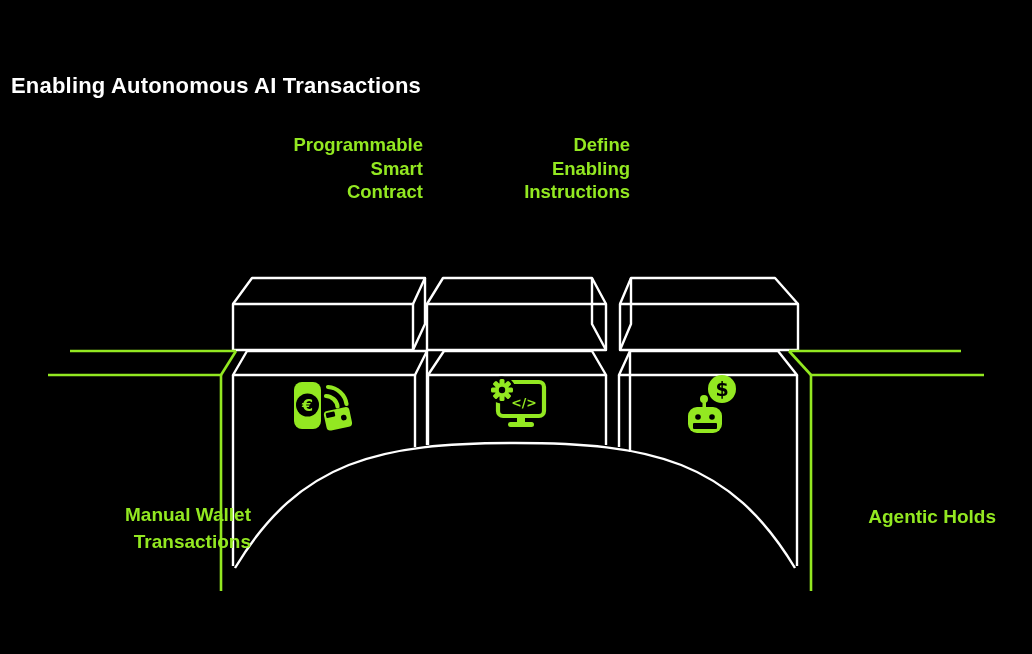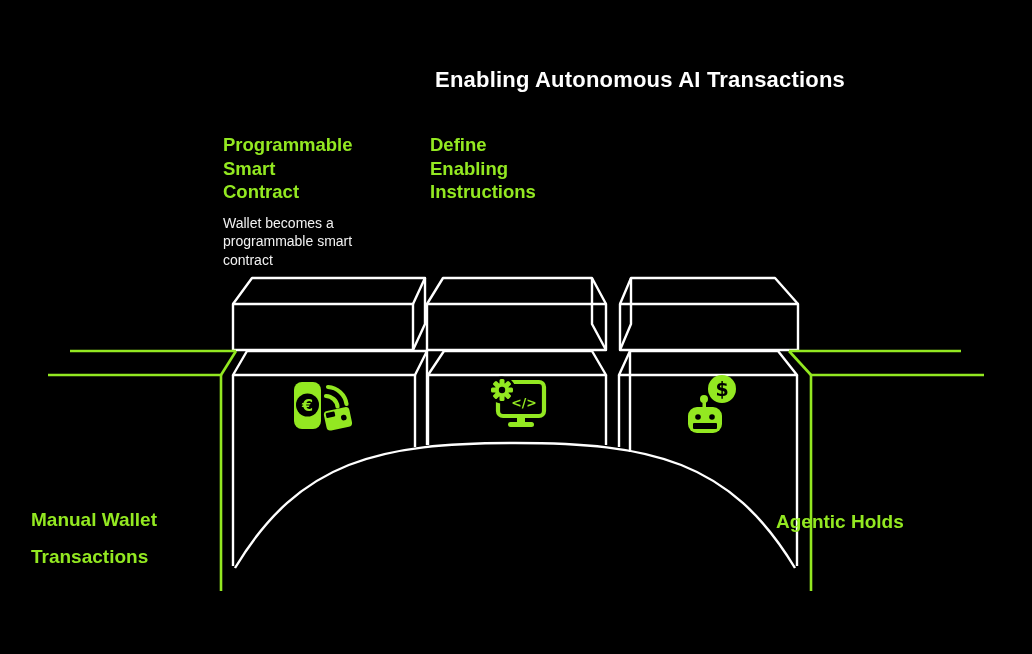--- a/index.html
+++ b/index.html
@@ -7,63 +7,60 @@
     --accent-green:#93E821;
     --line-white:#FFFFFF;
     --text-white:#F2F2F2;
   }
   html,body{margin:0;padding:0;background:var(--background);}
   .canvas{
     position:relative;width:1032px;height:654px;background:var(--background);
     overflow:hidden;font-family:"Liberation Sans",sans-serif;
   }
   .page-title{
-    position:absolute;top:62px;left:0;width:840px;margin:5px;
-    text-align:right;color:var(--line-white);
+    position:absolute;top:62px;left:0;width:840px;margin:11px;
+    text-align:left;color:var(--line-white);
     font-size:22px;font-weight:700;letter-spacing:.2px;white-space:pre-line;
   }
-  .col{position:absolute;top:133px;width:200px;text-align:left;}
+  .col{position:absolute;top:133px;width:200px;text-align:right;}
   .col-heading{
     color:var(--accent-green);font-size:18.5px;font-weight:700;
     line-height:23.5px;white-space:pre-line;
   }
   .col-desc{
     margin-top:10px;color:var(--text-white);font-size:14px;font-weight:400;
     line-height:18.5px;white-space:pre-line;
   }
   .bridge-svg{position:absolute;left:0;top:0;}
   .wl{stroke:var(--line-white);stroke-width:2.4;fill:none;stroke-linejoin:round;}
   .gl{stroke:var(--accent-green);stroke-width:2.6;fill:none;stroke-linejoin:round;}
   .gf{fill:var(--accent-green);}
   .bf{fill:var(--background);}
   .gstroke{stroke:var(--accent-green);fill:none;stroke-linecap:round;}
   .icon-text-green{fill:var(--accent-green);font-family:"DejaVu Sans",sans-serif;font-weight:700;}
   .icon-text-black{fill:var(--background);font-family:"DejaVu Sans",sans-serif;font-weight:700;}
   .bridge-label{
     position:absolute;color:var(--accent-green);font-size:19px;font-weight:700;
-    line-height:37px;text-align:left;white-space:pre-line;
+    line-height:27px;text-align:right;white-space:pre-line;
   }
   .label-left{left:31px;top:501px;width:220px;}
   .label-center{left:395px;top:503px;width:250px;}
   .label-right{left:776px;top:503px;width:220px;}
 </style>
 </head>
 <body>
 
 <div class="canvas">
 
   <h1 class="page-title">Enabling Autonomous AI Transactions</h1>
 
   <div class="col" style="left:223px">
     <div class="col-heading">Programmable
 Smart
 Contract</div>
-    <div class="col-desc">Wallet becomes a
-programmable smart
-contract</div>
   </div>
 
   <div class="col" style="left:430px">
     <div class="col-heading">Define
 Enabling
 Instructions</div>
   </div>
 
 
   <svg class="bridge-svg" width="1032" height="654" viewBox="0 0 1032 654">

